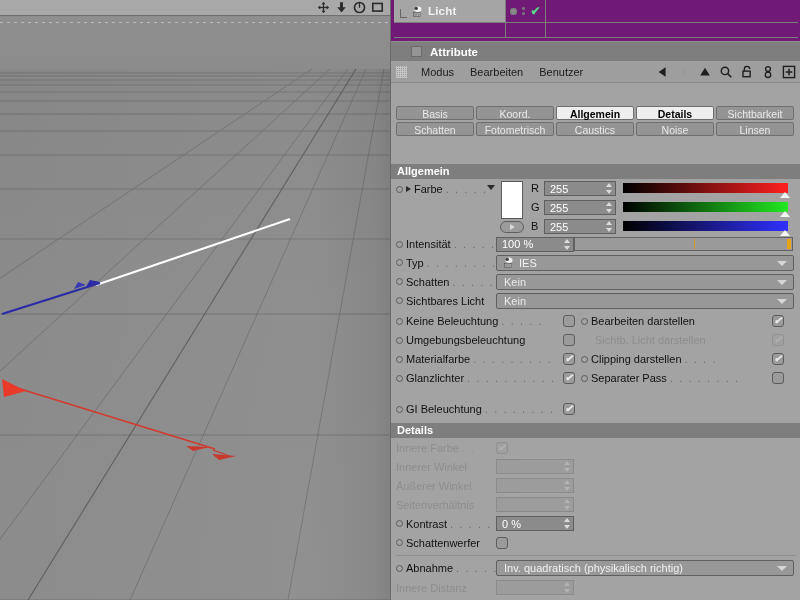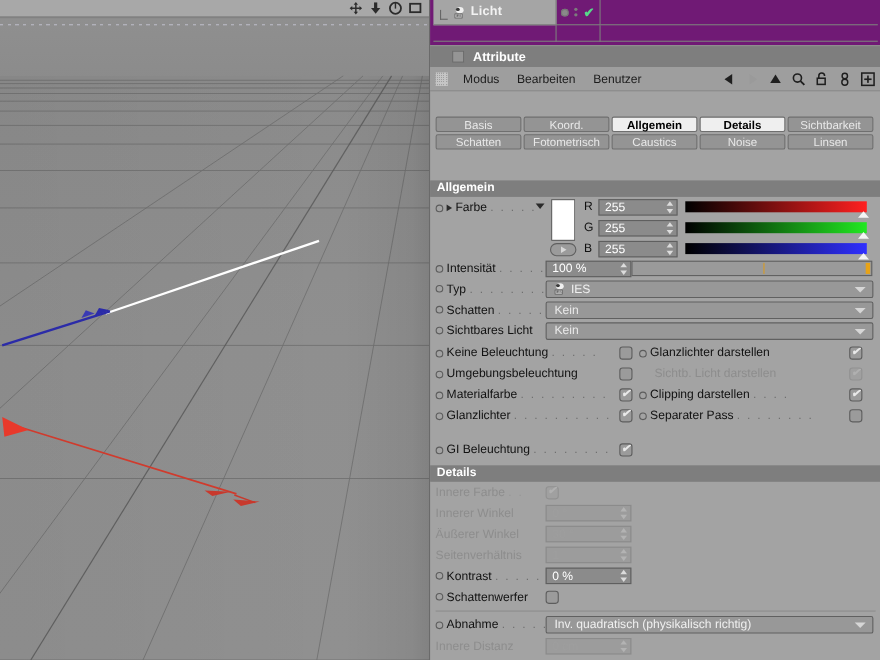--- a/index.html
+++ b/index.html
@@ -565,21 +565,21 @@
             <span class="leader">. . . . . . . .</span>
           </span>
           <span class="cbox" style="margin-left:auto; margin-right:6px;">
               <i class="tick">✔</i>
             </span>
         </div>
 
         <div class="row" style="position:absolute; left:190px; top:0; width:215px; height:18px; padding-left:0;">
           <span class="lbl">
             <span class="kdot"></span>
-            <span>Glanzlichter darstellen</span>
+            <span>Bearbeiten darstellen</span>
           </span>
           <span class="cbox" style="margin-left:auto; margin-right:12px;">
               <i class="tick">✔</i>
             </span>
         </div>
 
         <div class="row" style="position:absolute; left:190px; top:19px; width:215px; height:18px; padding-left:0;">
           <span class="lbl dim" style="margin-left:14px;">
             <span>Sichtb. Licht darstellen</span>
           </span>

